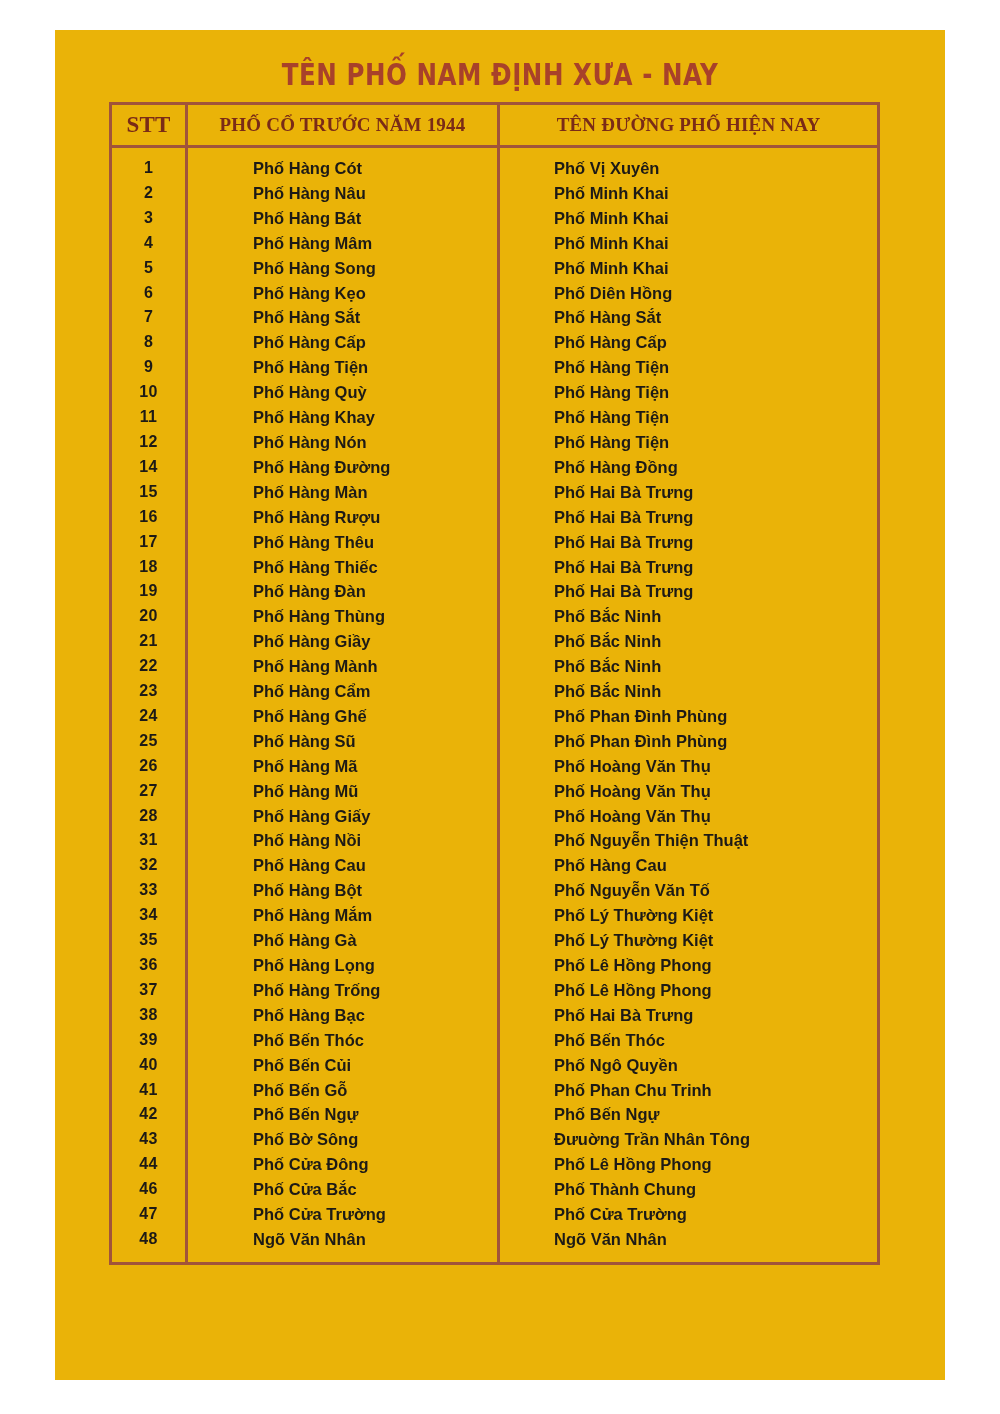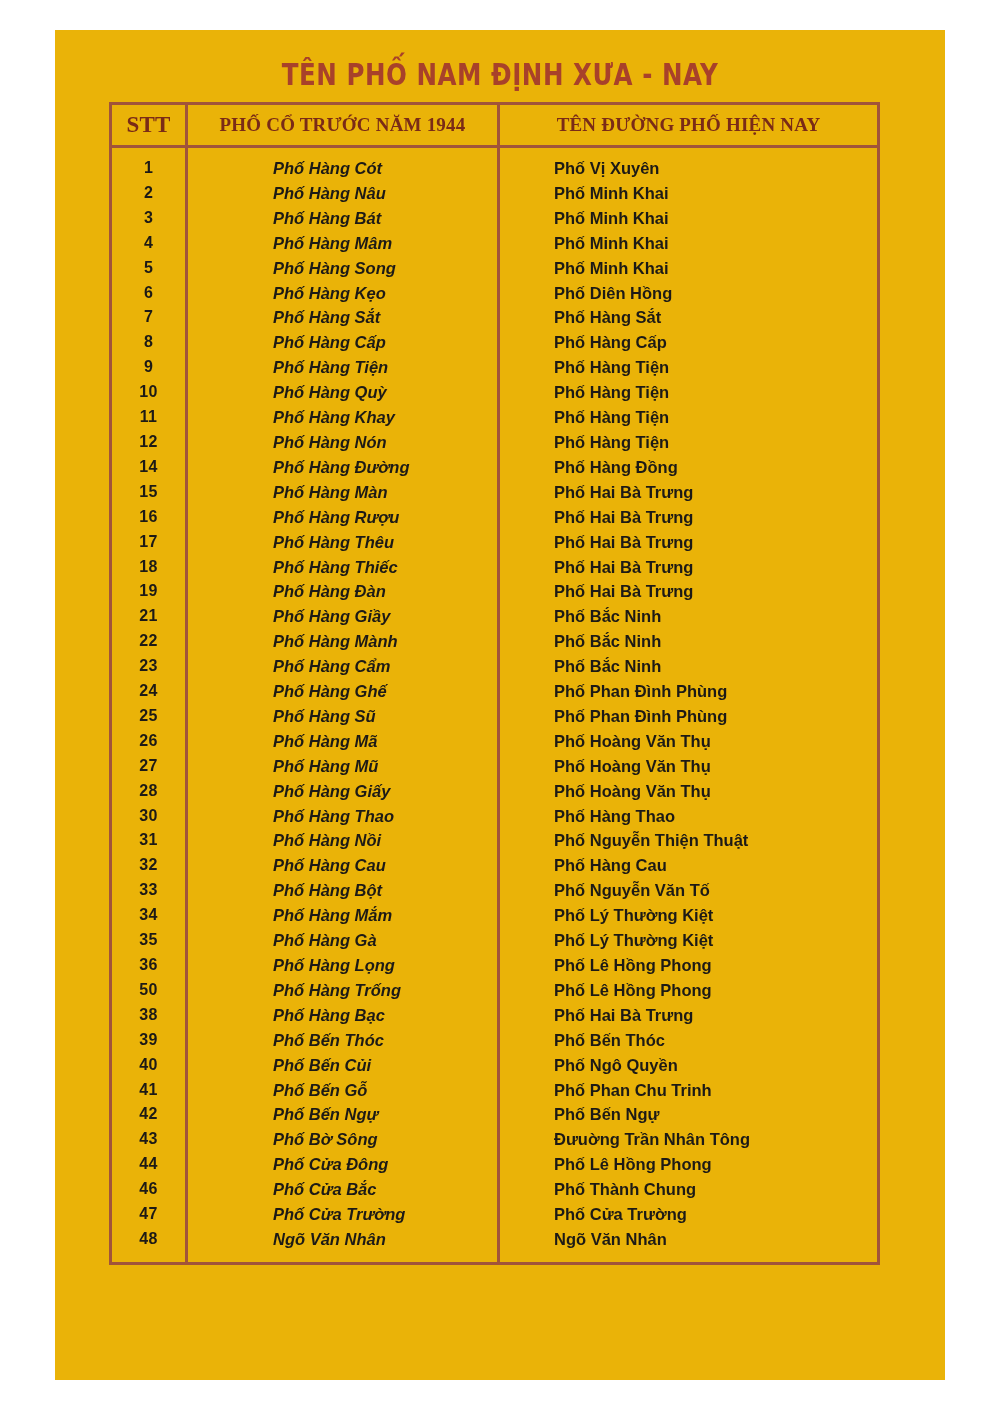--- a/index.html
+++ b/index.html
@@ -88,21 +88,21 @@
     font-size: 16.5px;
     line-height: 24.9px;
     white-space: nowrap;
   }
   #street-table tbody tr:first-child td { border-top: none; }
   #street-table tbody td.num {
     text-align: center;
     font-size: 16px;
     letter-spacing: 0.3px;
   }
-  #street-table tbody td.old { padding-left: 85px; font-style: italic; }
+  #street-table tbody td.old { padding-left: 65px; }
   #street-table tbody td.new { padding-left: 54px; margin-left: 48px; }
 
   
   #street-table tbody tr.pad td { height: 8px; line-height: 8px; }
   #street-table tbody tr.pad-bot td { height: 10px; line-height: 10px; }
 
   
   #street-table tbody tr.pad-bot td { border-bottom: 3px solid #a1543a; }
   #street-table tbody tr.pad td     { border-top: 3px solid #a1543a; }
 </style>
@@ -216,20 +216,25 @@
           <td class="num">18</td>
           <td class="old">Phố Hàng Thiếc</td>
           <td class="new">Phố Hai Bà Trưng</td>
         </tr>
         <tr>
           <td class="num">19</td>
           <td class="old">Phố Hàng Đàn</td>
           <td class="new">Phố Hai Bà Trưng</td>
         </tr>
         <tr>
+          <td class="num">20</td>
+          <td class="old">Phố Hàng Thùng</td>
+          <td class="new">Phố Bắc Ninh</td>
+        </tr>
+        <tr>
           <td class="num">21</td>
           <td class="old">Phố Hàng Giầy</td>
           <td class="new">Phố Bắc Ninh</td>
         </tr>
         <tr>
           <td class="num">22</td>
           <td class="old">Phố Hàng Mành</td>
           <td class="new">Phố Bắc Ninh</td>
         </tr>
         <tr>
@@ -256,25 +261,20 @@
           <td class="num">27</td>
           <td class="old">Phố Hàng Mũ</td>
           <td class="new">Phố Hoàng Văn Thụ</td>
         </tr>
         <tr>
           <td class="num">28</td>
           <td class="old">Phố Hàng Giấy</td>
           <td class="new">Phố Hoàng Văn Thụ</td>
         </tr>
         <tr>
-          <td class="num">30</td>
-          <td class="old">Phố Hàng Thao</td>
-          <td class="new">Phố Hàng Thao</td>
-        </tr>
-        <tr>
           <td class="num">31</td>
           <td class="old">Phố Hàng Nồi</td>
           <td class="new">Phố Nguyễn Thiện Thuật</td>
         </tr>
         <tr>
           <td class="num">32</td>
           <td class="old">Phố Hàng Cau</td>
           <td class="new">Phố Hàng Cau</td>
         </tr>
         <tr>
@@ -291,21 +291,21 @@
           <td class="num">35</td>
           <td class="old">Phố Hàng Gà</td>
           <td class="new">Phố Lý Thường Kiệt</td>
         </tr>
         <tr>
           <td class="num">36</td>
           <td class="old">Phố Hàng Lọng</td>
           <td class="new">Phố Lê Hồng Phong</td>
         </tr>
         <tr>
-          <td class="num">50</td>
+          <td class="num">37</td>
           <td class="old">Phố Hàng Trống</td>
           <td class="new">Phố Lê Hồng Phong</td>
         </tr>
         <tr>
           <td class="num">38</td>
           <td class="old">Phố Hàng Bạc</td>
           <td class="new">Phố Hai Bà Trưng</td>
         </tr>
         <tr>
           <td class="num">39</td>

